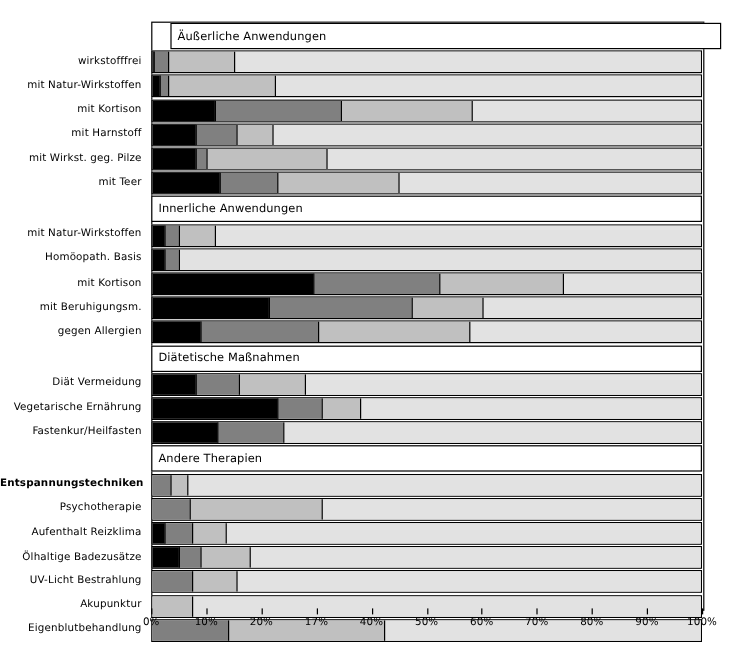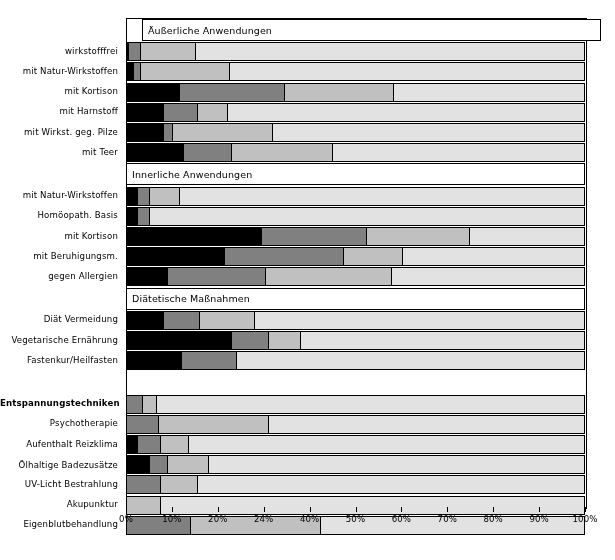--- a/index.html
+++ b/index.html
@@ -239,20 +239,23 @@
         <div class="seg starke" title="Vegetarische Ernährung – starke: 23%" style="width: 105.11px;"></div>
         <div class="seg maessige" title="Vegetarische Ernährung – mäßige: 8%" style="width: 36.56px;"></div>
         <div class="seg kaum" title="Vegetarische Ernährung – kaum: 7%" style="width: 31.99px;"></div>
         <div class="seg keine" title="Vegetarische Ernährung – keine Beeinträchtigungen: 62%" style="width: 283.34px;"></div>
       </div>
       <div class="row bar" style="top: 333.2px; height: 19px;">
         <div class="seg starke" title="Fastenkur/Heilfasten – starke: 12%" style="width: 54.84px;"></div>
         <div class="seg maessige" title="Fastenkur/Heilfasten – mäßige: 12%" style="width: 54.84px;"></div>
         <div class="seg keine" title="Fastenkur/Heilfasten – keine Beeinträchtigungen: 76%" style="width: 347.32px;"></div>
       </div>
+      <div class="row group" style="top: 353.4px; height: 22px;">
+        <span class="group-label">Andere Therapien</span>
+      </div>
       <div class="row bar" style="top: 376.6px; height: 19px;">
         <div class="seg maessige" title="Entspannungstechniken – mäßige: 3.5%" style="width: 15.995px;"></div>
         <div class="seg kaum" title="Entspannungstechniken – kaum: 3%" style="width: 13.71px;"></div>
         <div class="seg keine" title="Entspannungstechniken – keine Beeinträchtigungen: 93.5%" style="width: 427.295px;"></div>
       </div>
       <div class="row bar" style="top: 396.8px; height: 19px;">
         <div class="seg maessige" title="Psychotherapie – mäßige: 7%" style="width: 31.99px;"></div>
         <div class="seg kaum" title="Psychotherapie – kaum: 24%" style="width: 109.68px;"></div>
         <div class="seg keine" title="Psychotherapie – keine Beeinträchtigungen: 69%" style="width: 315.33px;"></div>
       </div>
@@ -294,21 +297,21 @@
       <div class="tick" style="left: 275.4px;"></div>
       <div class="tick" style="left: 321.3px;"></div>
       <div class="tick" style="left: 367.2px;"></div>
       <div class="tick" style="left: 413.1px;"></div>
       <div class="tick" style="left: 459px;"></div>
     </div>
   <div class="xlabels" id="xlabels">
       <div class="xlabel" style="left: 126px;">0%</div>
       <div class="xlabel" style="left: 171.9px;">10%</div>
       <div class="xlabel" style="left: 217.8px;">20%</div>
-      <div class="xlabel" style="left: 263.7px;">24%</div>
+      <div class="xlabel" style="left: 263.7px;">17%</div>
       <div class="xlabel" style="left: 309.6px;">40%</div>
       <div class="xlabel" style="left: 355.5px;">50%</div>
       <div class="xlabel" style="left: 401.4px;">60%</div>
       <div class="xlabel" style="left: 447.3px;">70%</div>
       <div class="xlabel" style="left: 493.2px;">80%</div>
       <div class="xlabel" style="left: 539.1px;">90%</div>
       <div class="xlabel" style="left: 585px;">100%</div>
     </div>
 
 

